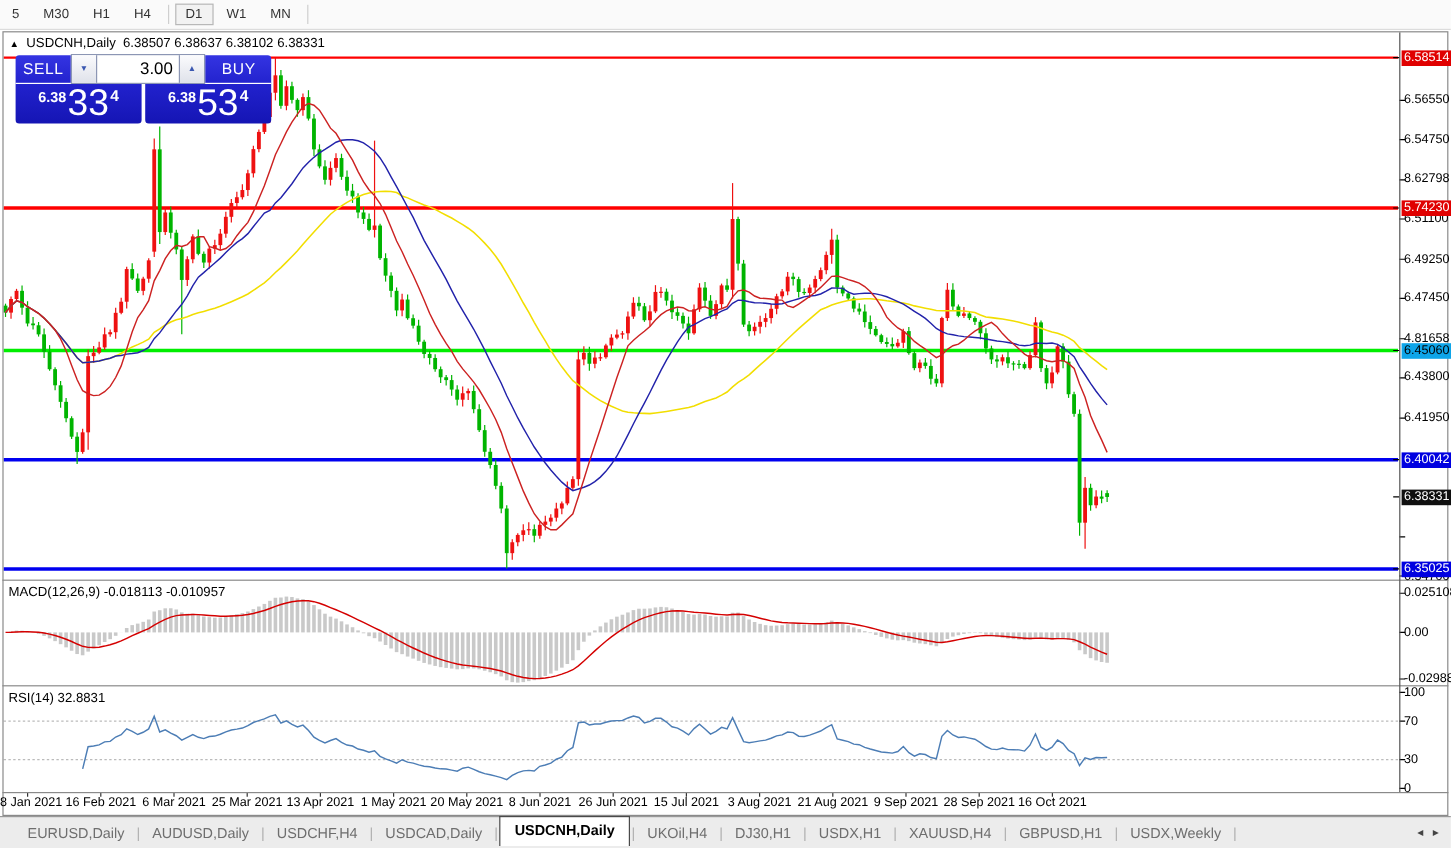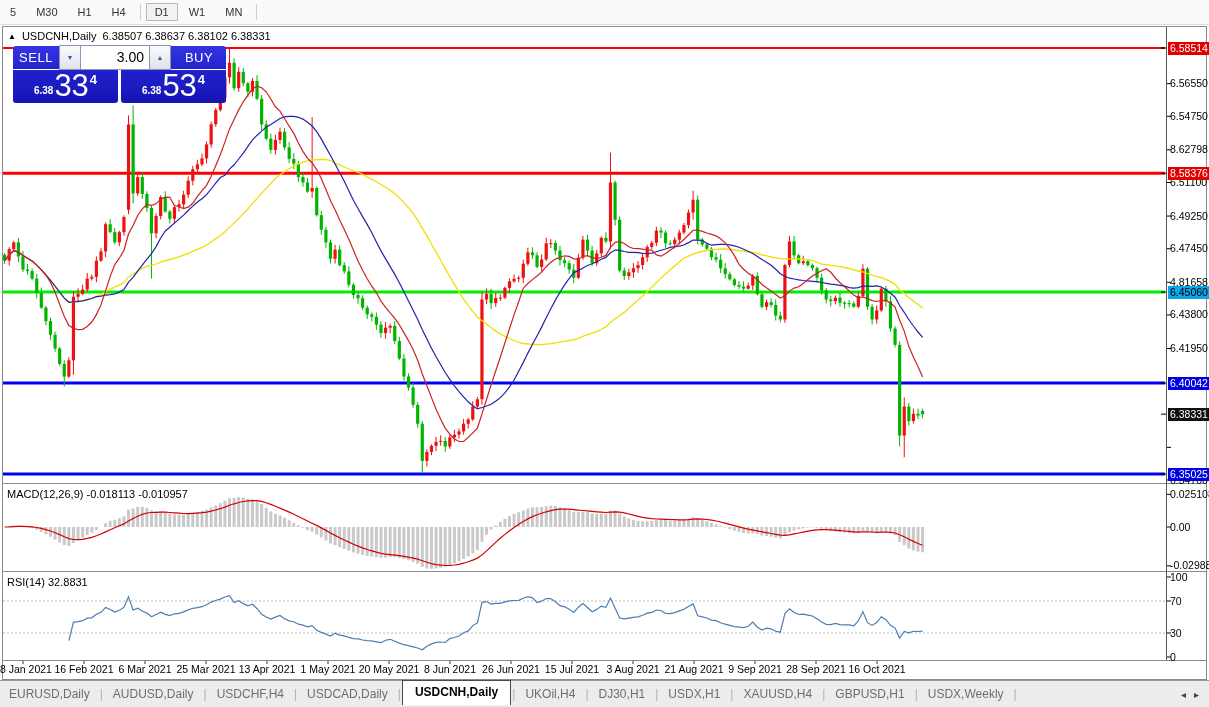--- a/index.html
+++ b/index.html
@@ -17,42 +17,42 @@
   
   #chart-title{position:absolute;left:8px;top:30px;font-size:11px;color:#000;display:flex;gap:6px;align-items:center;}
   #chart-title .tri{font-size:8px;}
   
   .bluebox{position:absolute;top:46px;height:57px;width:105px;
     background:linear-gradient(180deg,#3434E2 0%,#2121CC 45%,#1515B4 100%);
     border-radius:3px;color:#FFF;}
   .bluebox .divline{position:absolute;left:0;top:23px;width:100%;height:1px;background:#FFF;}
   .bb-btnlab{position:absolute;top:4px;font-size:13px;letter-spacing:.5px;}
   .pricebig{position:absolute;bottom:2px;left:0;width:100%;display:flex;align-items:flex-end;justify-content:center;}
-  .p-small{font-size:10px;font-weight:bold;margin-bottom:5px;}
+  .p-small{font-size:12px;font-weight:bold;margin-bottom:13px;}
   .p-big{font-size:31px;line-height:30px;margin:0 1px;}
   .p-sup{font-size:13px;font-weight:bold;margin-bottom:14px;}
   #spinner{position:absolute;left:59px;top:45px;width:112px;height:25px;display:flex;
     border:1px solid #8C96B4;box-sizing:border-box;background:#FFF;}
   .spin-btn{width:20px;background:linear-gradient(180deg,#FBFBFD,#DFE2EA);border:0;
     color:#3A57B0;font-size:7px;display:flex;align-items:center;justify-content:center;cursor:default;}
   .spin-btn.l{border-right:1px solid #8C96B4;}
   .spin-btn.r{border-left:1px solid #8C96B4;}
   #vol{flex:1;font-size:14px;text-align:right;padding-right:5px;line-height:23px;color:#000;}
   
   #price-axis{position:absolute;left:1168px;top:0;width:41px;height:707px;}
   #price-axis .tick{position:absolute;left:2px;font-size:10.5px;color:#000;white-space:nowrap;}
   #price-axis .badge{position:absolute;left:0px;font-size:10.5px;padding:0 2px 1px 2px;white-space:nowrap;z-index:3;}
   
   .ind-label{position:absolute;left:7px;font-size:11px;color:#000;white-space:nowrap;z-index:2;}
   
   #date-axis{position:absolute;left:0;top:660px;width:1166px;height:18px;}
   #date-axis .dlab{position:absolute;top:3px;transform:translateX(-50%);font-size:10.5px;color:#000;white-space:nowrap;}
   
   #tabbar{position:absolute;left:0;top:680px;width:1209px;height:27px;background:#ECECEC;
-    border-top:1px solid #999;display:flex;align-items:center;font-size:12px;box-sizing:border-box;}
+    border-top:1px solid #999;display:flex;align-items:center;font-size:12px;padding-left:14px;box-sizing:border-box;}
   .tab{padding:3px 9px;color:#6E6E6E;cursor:default;white-space:nowrap;}
   .tab.active{background:#FFF;border:1px solid #4A4A4A;border-bottom:0;color:#000;font-weight:bold;
     padding:4px 12px 6px 12px;margin-top:-3px;}
   .tabsep{color:#B0B0B0;margin:0 1px;}
   #tab-scroll{margin-left:auto;margin-right:10px;display:flex;gap:8px;color:#444;font-size:10px;}
   svg{position:absolute;left:0;top:0;z-index:1;}
   .overlay{z-index:2;}
 </style>
 </head>
 <body>
@@ -801,21 +801,21 @@
     <div class="tick" style="top: 440.852px; margin-left: 45px;">6.36500</div>
     <div class="tick" style="top: 473.505px;">6.34700</div>
     <div class="tick" style="top: 487.86px;">0.025108</div>
     <div class="tick" style="top: 520.5px;">0.00</div>
     <div class="tick" style="top: 559.345px;">-0.029881</div>
     <div class="tick" style="top: 570.5px;">100</div>
     <div class="tick" style="top: 594.5px;">70</div>
     <div class="tick" style="top: 626.5px;">30</div>
     <div class="tick" style="top: 650.5px;">0</div>
     <div class="badge" style="top: 41.5068px; background: rgb(224, 0, 0); color: rgb(255, 255, 255);">6.58514</div>
-    <div class="badge" style="top: 166.839px; background: rgb(224, 0, 0); color: rgb(255, 255, 255);">8.58376</div>
+    <div class="badge" style="top: 166.839px; background: rgb(224, 0, 0); color: rgb(255, 255, 255);">5.74230</div>
     <div class="badge" style="top: 285.569px; background: #0ea5e9; color: rgb(0, 0, 0);">6.45060</div>
     <div class="badge" style="top: 376.598px; background: rgb(0, 0, 224); color: rgb(255, 255, 255);">6.40042</div>
     <div class="badge" style="top: 407.636px; background: rgb(16, 16, 16); color: rgb(255, 255, 255);">6.38331</div>
     <div class="badge" style="top: 467.609px; background: rgb(0, 0, 224); color: rgb(255, 255, 255);">6.35025</div>
   </div>
 <div id="date-axis" class="overlay">
     <div class="dlab" style="left: 23px;">28 Jan 2021</div>
     <div class="dlab" style="left: 84px;">16 Feb 2021</div>
     <div class="dlab" style="left: 145px;">6 Mar 2021</div>
     <div class="dlab" style="left: 206px;">25 Mar 2021</div>

